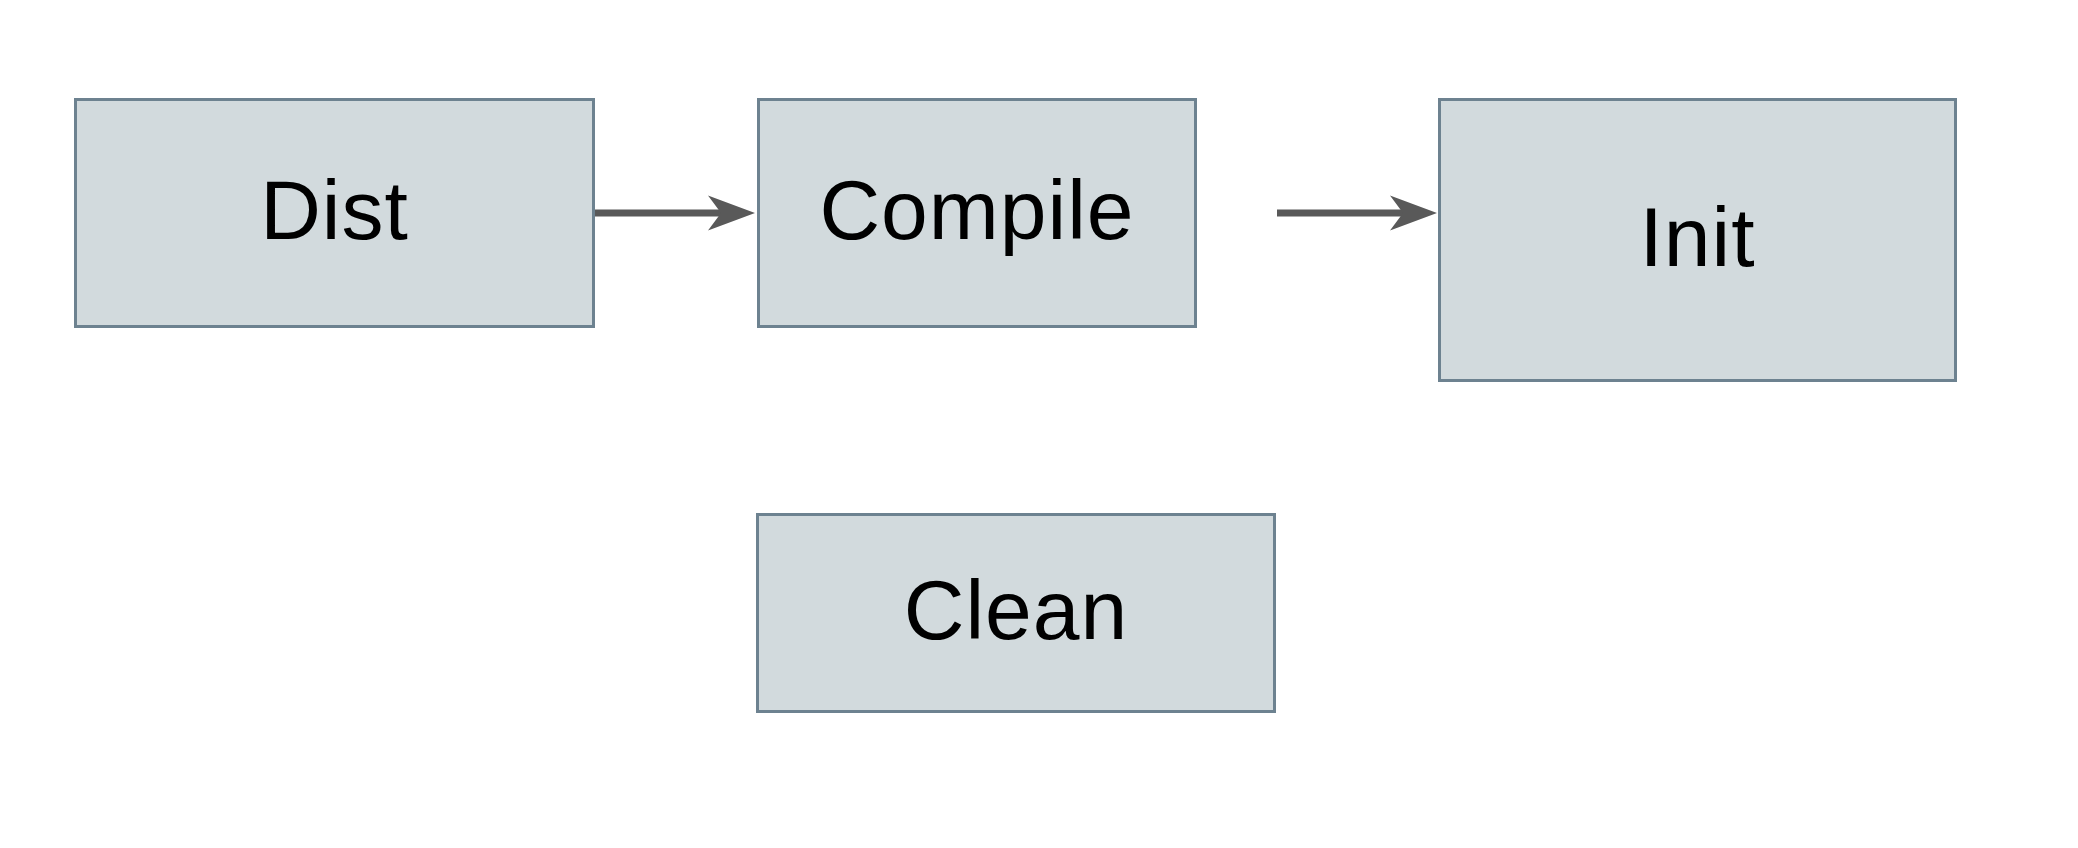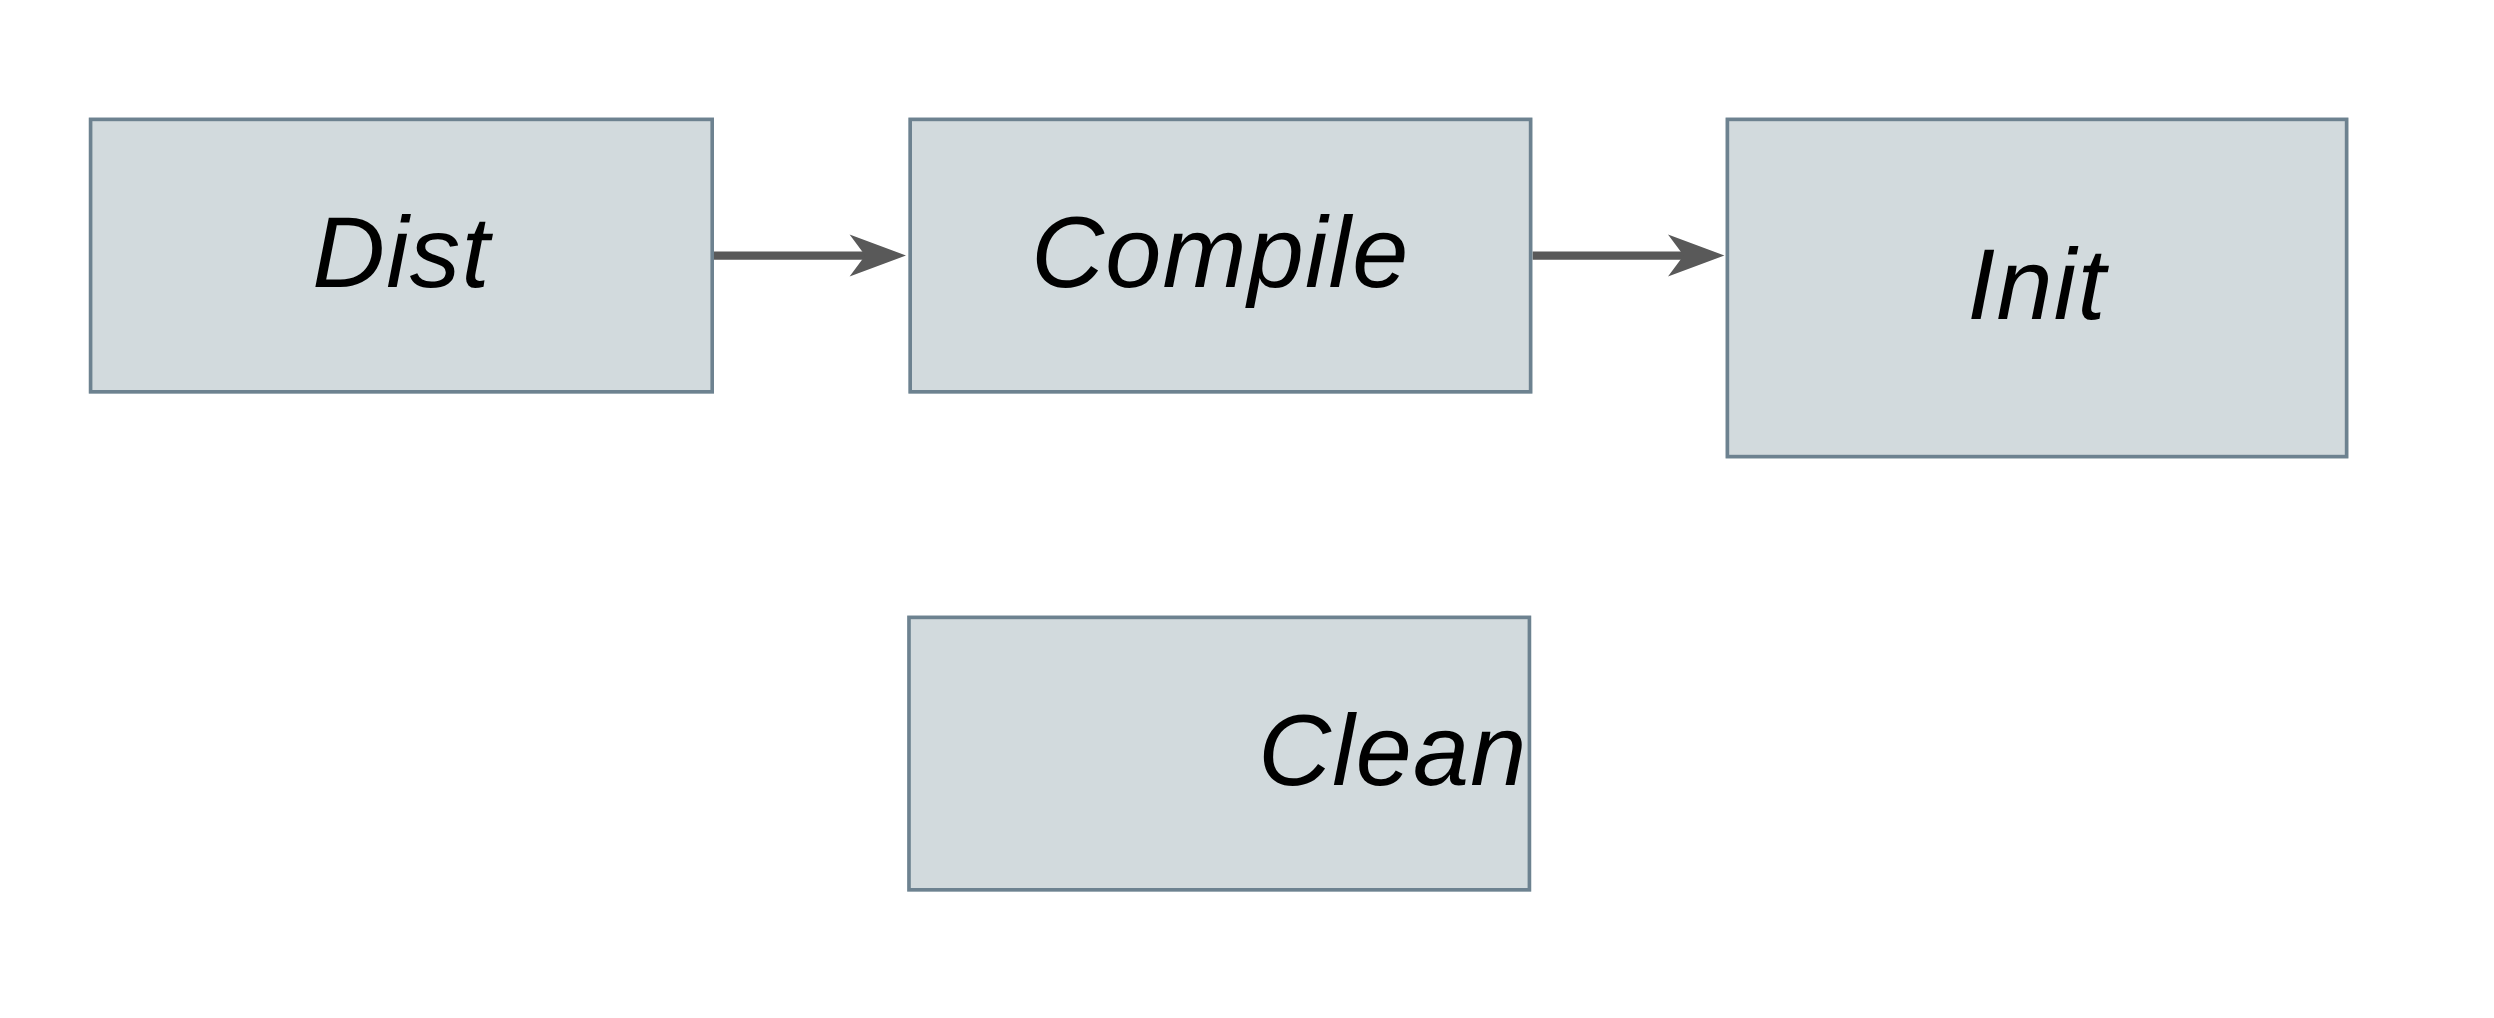--- a/index.html
+++ b/index.html
@@ -13,21 +13,20 @@
   html, body {
     background: var(--bg);
     font-family: "Liberation Sans", sans-serif;
   }
   .canvas {
     position: relative;
     width: 2078px;
     height: 848px;
     background: var(--bg);
     overflow: hidden;
-    font-style: italic;
   }
   .edges-overlay {
     position: absolute;
     left: 0; top: 0;
     width: 2078px;
     height: 848px;
     pointer-events: none;
   }
   .edges-overlay line {
     stroke: var(--arrow);
@@ -47,23 +46,23 @@
   .node-label {
     font-size: 84px;
     font-weight: 400;
     color: var(--label);
     letter-spacing: 1px;
     line-height: 1;
     padding-bottom: 6px;
   }
   
   .node-dist    { left: 74px;   top: 98px;  width: 521px; height: 230px; }
-  .node-compile { left: 757px;  top: 98px;  width: 520px; height: 230px; }
+  .node-compile { left: 757px;  top: 98px;  width: 440px; height: 230px; }
   .node-init    { left: 1438px; top: 98px;  width: 519px; height: 284px; }
-  .node-clean   { left: 756px;  top: 513px; width: 520px; height: 230px; justify-content: flex-end; }
+  .node-clean   { left: 756px;  top: 513px; width: 520px; height: 200px; }
 </style>
 </head>
 <body>
 
 <div class="canvas">
 
   <svg class="edges-overlay" viewBox="0 0 2078 848" xmlns="http://www.w3.org/2000/svg" aria-hidden="true">
     <g>
       <line x1="595" y1="213" x2="723" y2="213"></line>
       <polygon points="755,213 708,195.5 721,213 708,230.5"></polygon>

